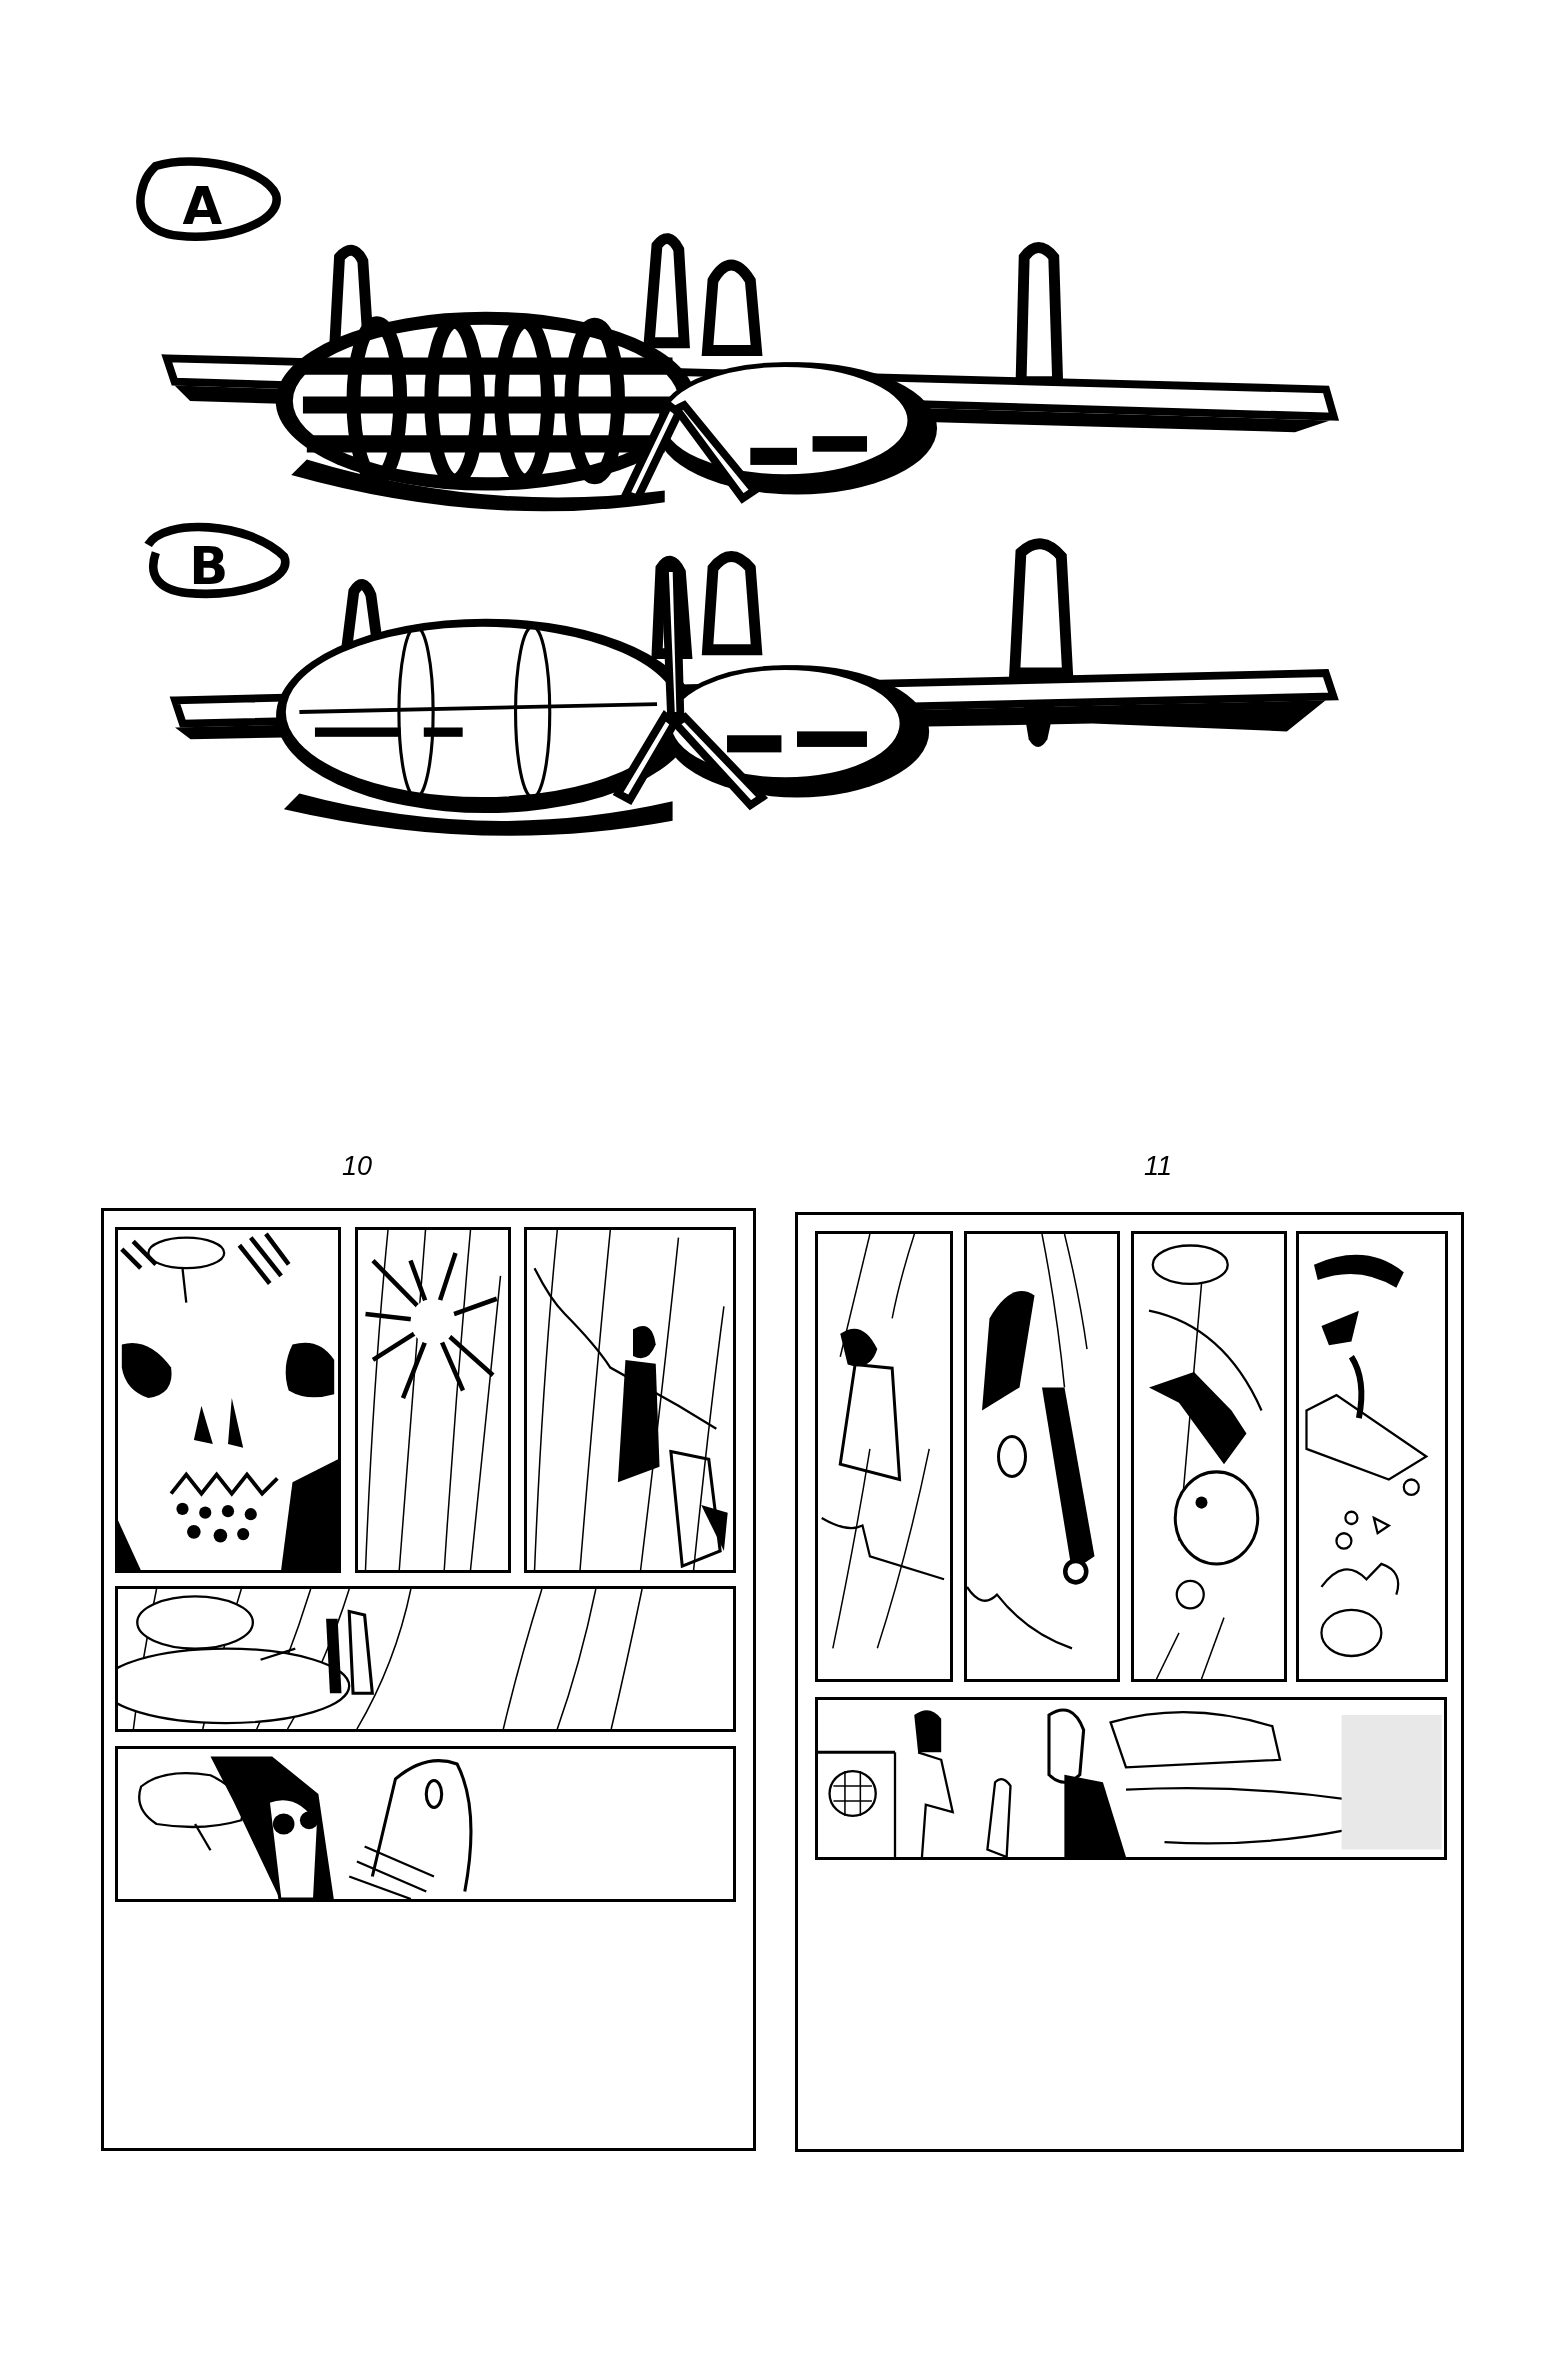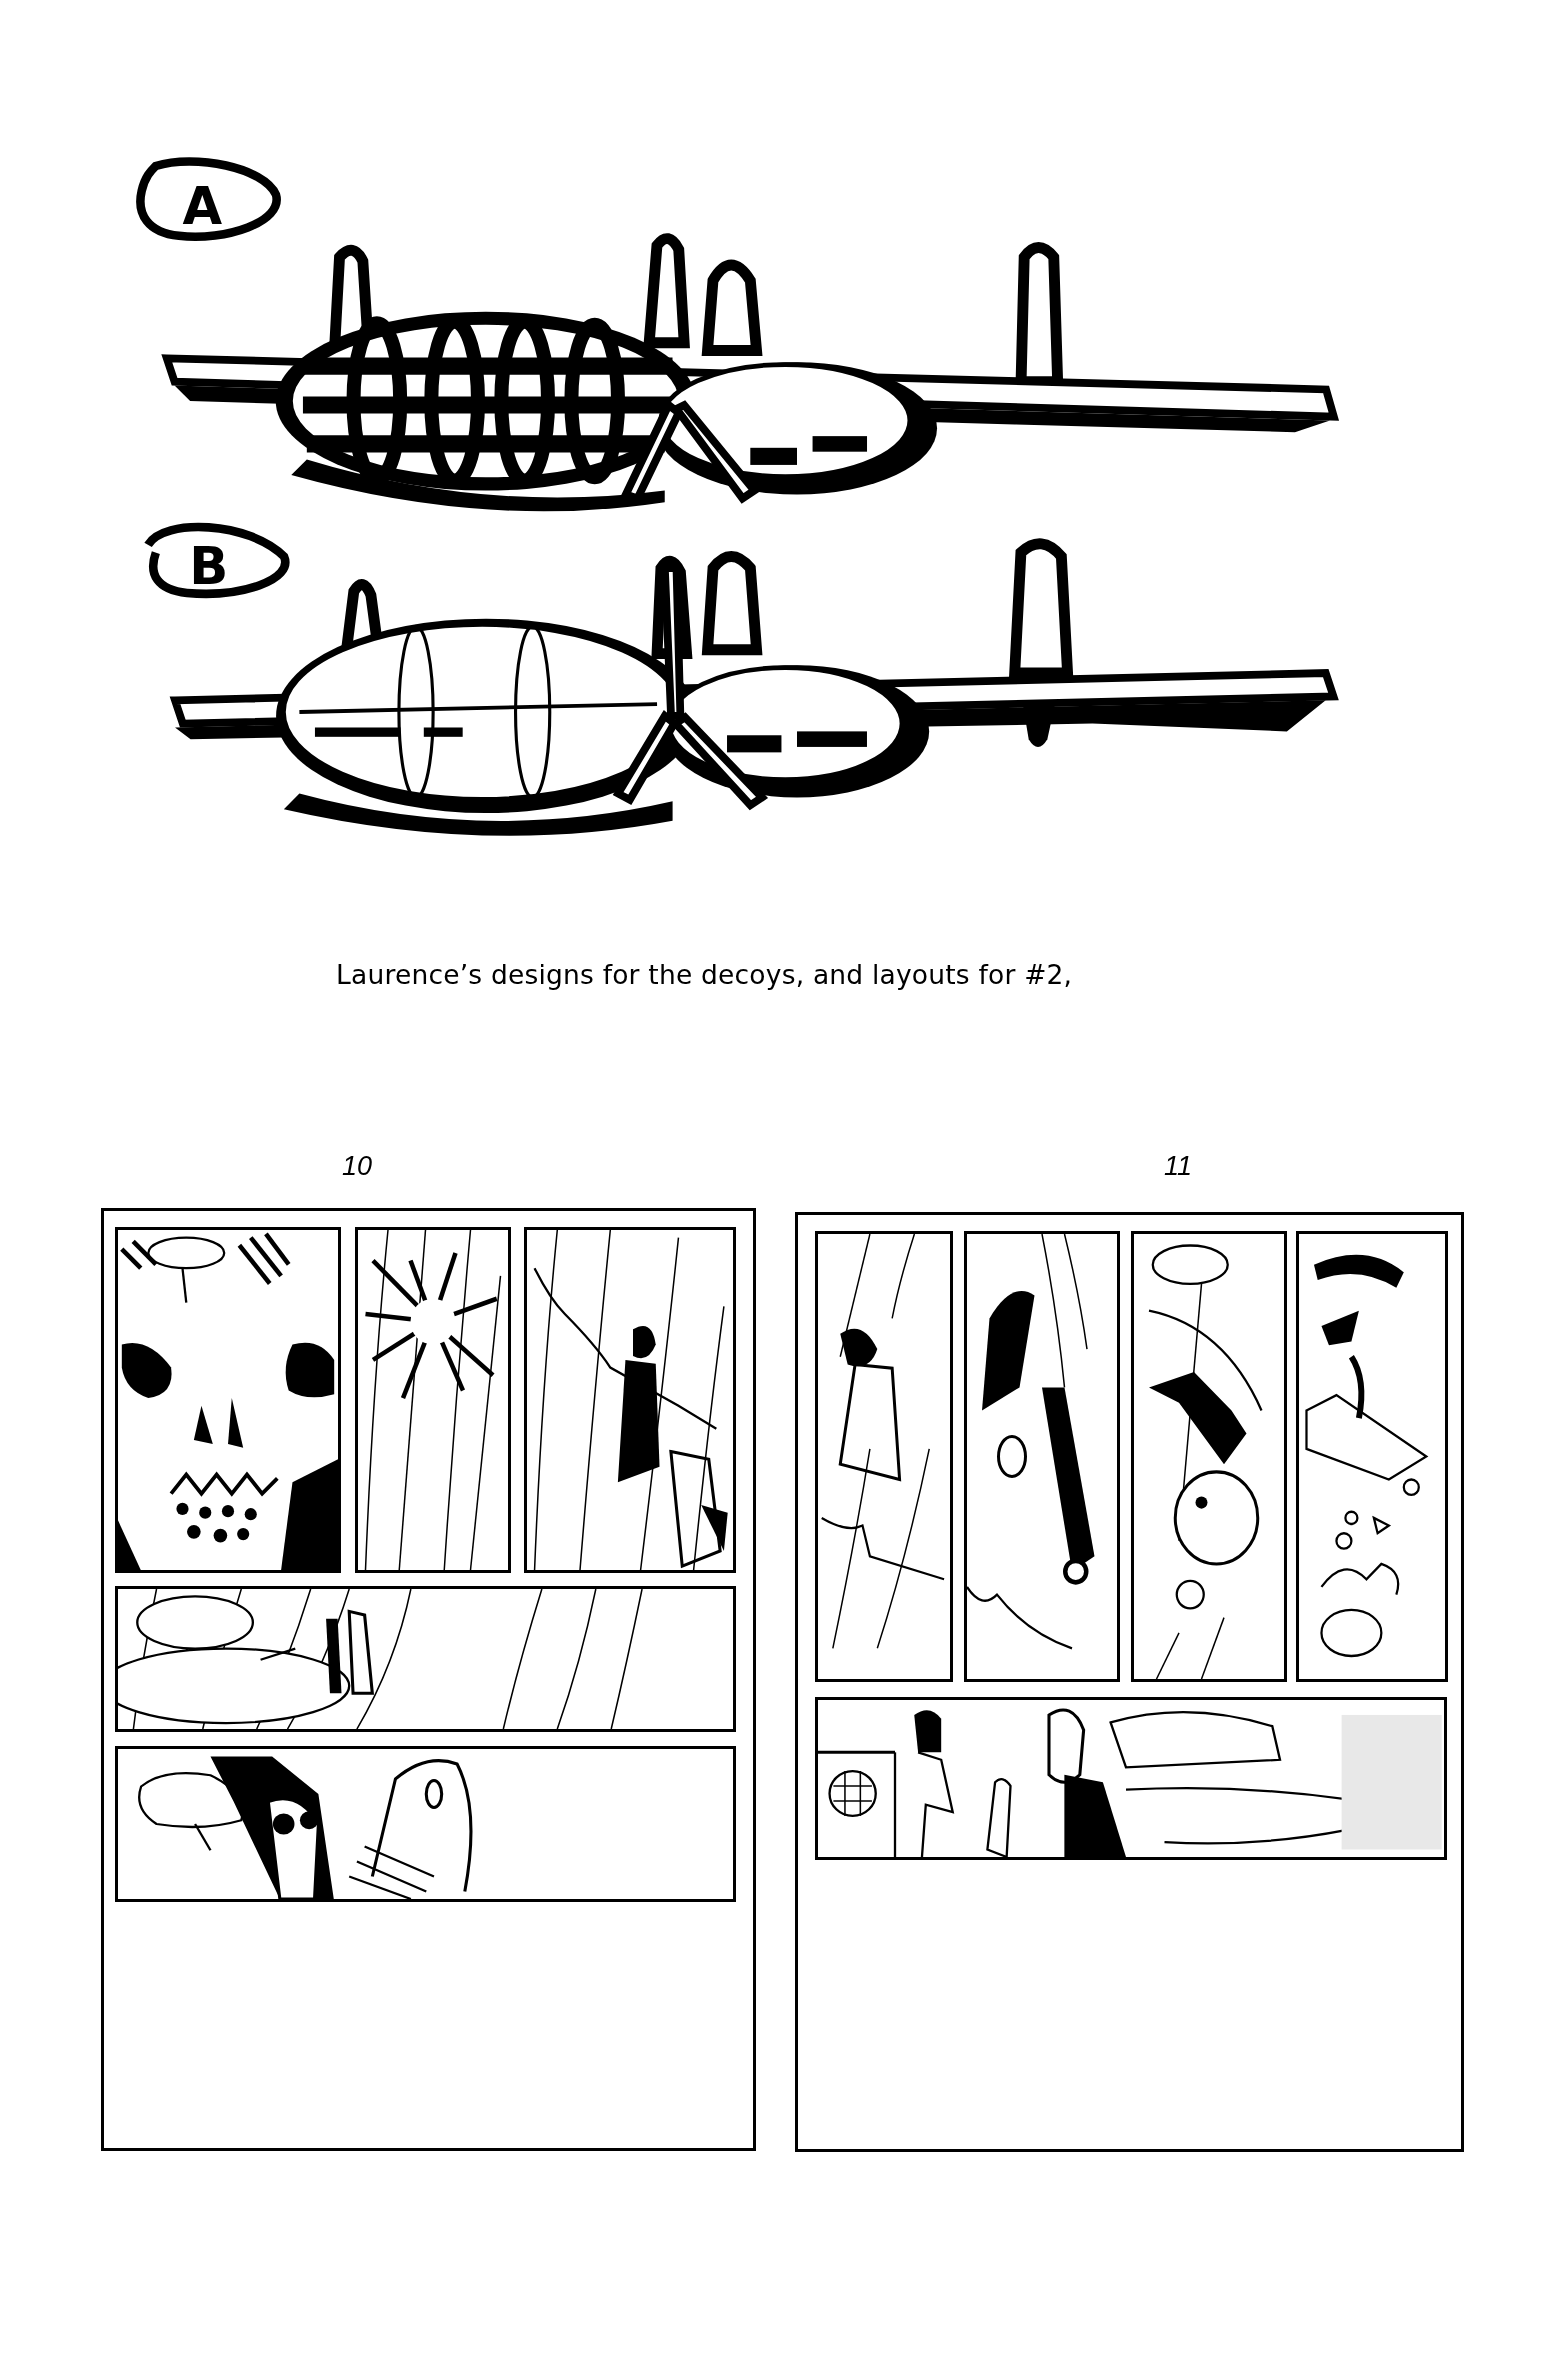--- a/index.html
+++ b/index.html
@@ -102,25 +102,24 @@
       <path d="M650 230 L590 330 L605 338 L662 240 Z"></path>
       <path d="M664 240 L760 345 L775 335 L676 232 Z"></path>
       <path d="M650 40 L658 230 L670 230 L665 40 Z"></path>
     </g>
 
     <path d="M180 330 Q 420 395 660 340 L 660 365 Q 420 410 160 350 Z" fill="#000"></path>
   </svg>
 </div>
 
 <div class="caption">
-  <div>Laurence’s designs for the decoys, and layouts for #2,</div>
 </div>
 
 <div class="page-num" style="left:342px; top:1151px;">10</div>
-<div class="page-num" style="left:1144px; top:1151px;margin-left:20px;">11</div>
+<div class="page-num" style="left:1144px; top:1151px;">11</div>
 
 <div class="layout-page" style="left:101px; top:1208px; width:655px; height:943px;">
 
   <div class="panel" style="left:11px; top:15.6px; width:226px; height:1093px; height:346px;">
     <svg viewBox="0 0 290 445" preserveAspectRatio="none">
       <ellipse cx="90" cy="30" rx="50" ry="20" fill="none" stroke="#000" stroke-width="3"></ellipse>
       <line x1="85" y1="50" x2="90" y2="95" stroke="#000" stroke-width="3"></line>
       <g stroke="#000" stroke-width="6">
           <line x1="5" y1="25" x2="30" y2="50"></line>
           <line x1="20" y1="15" x2="50" y2="45"></line>

